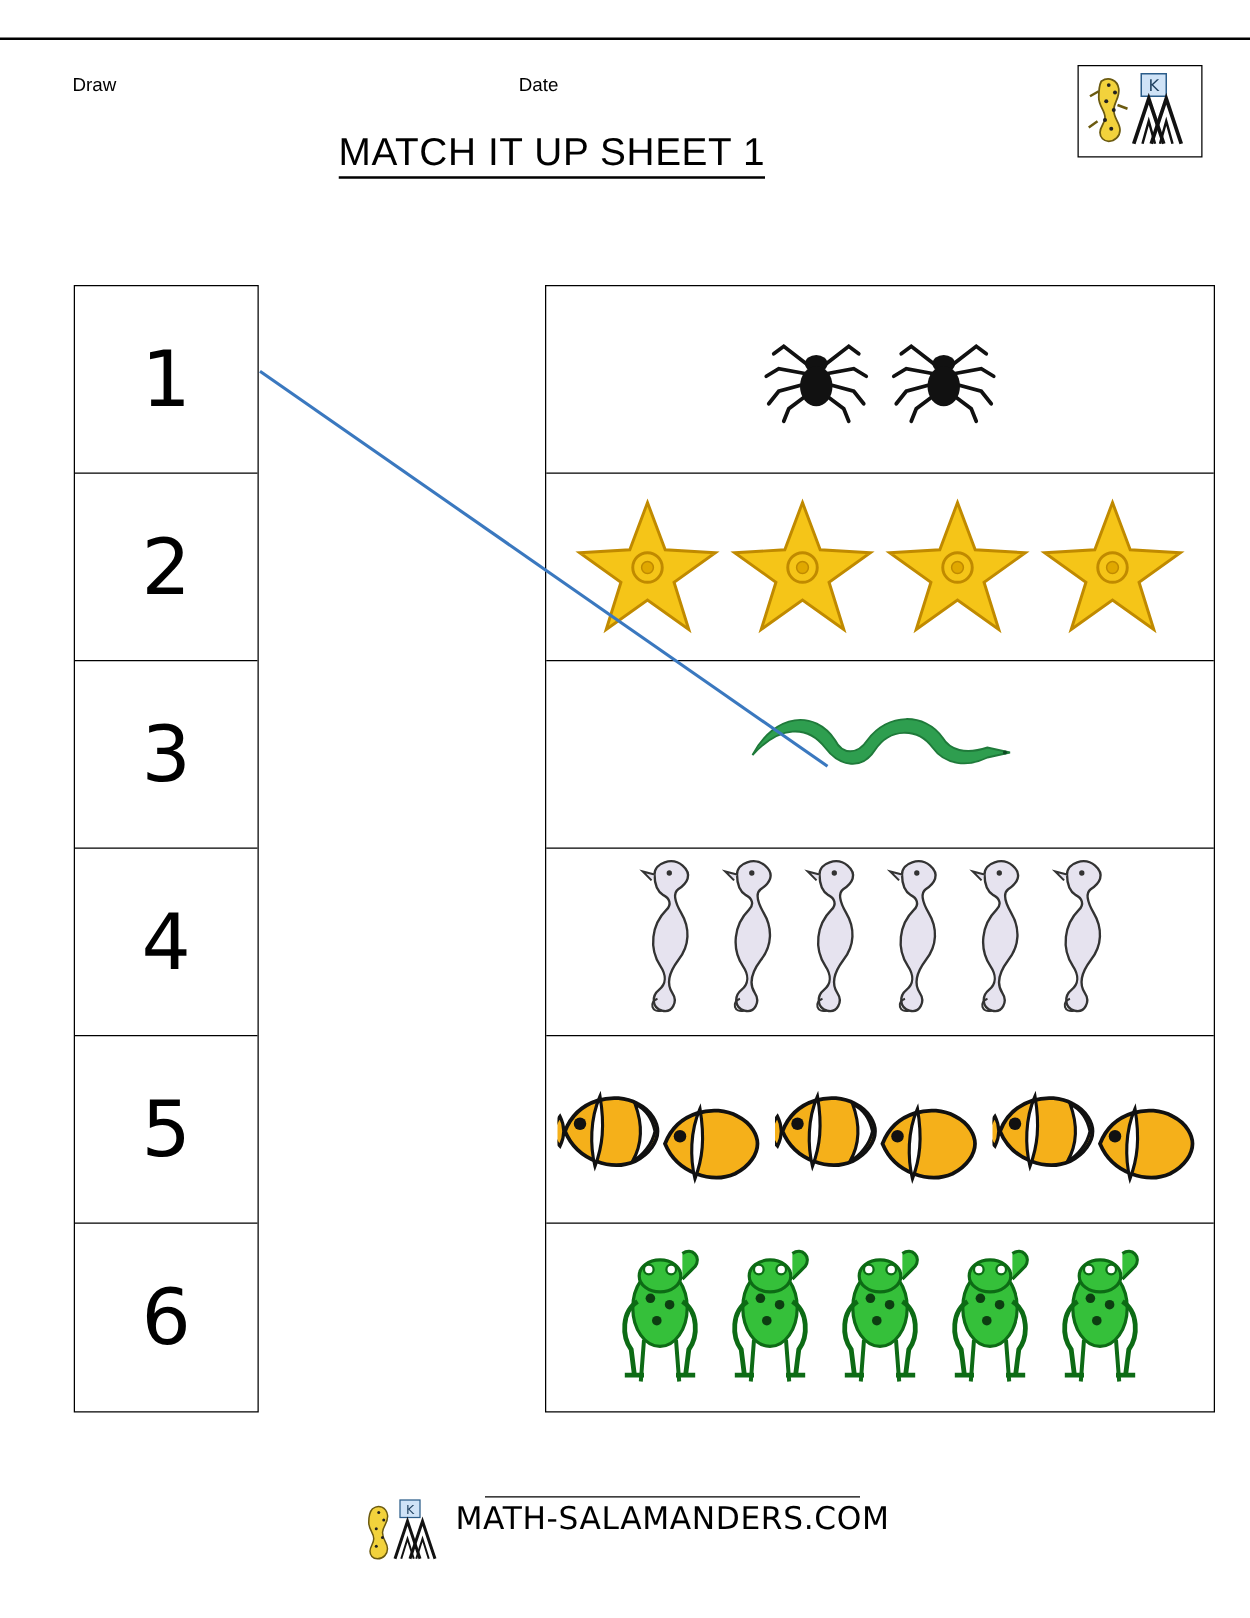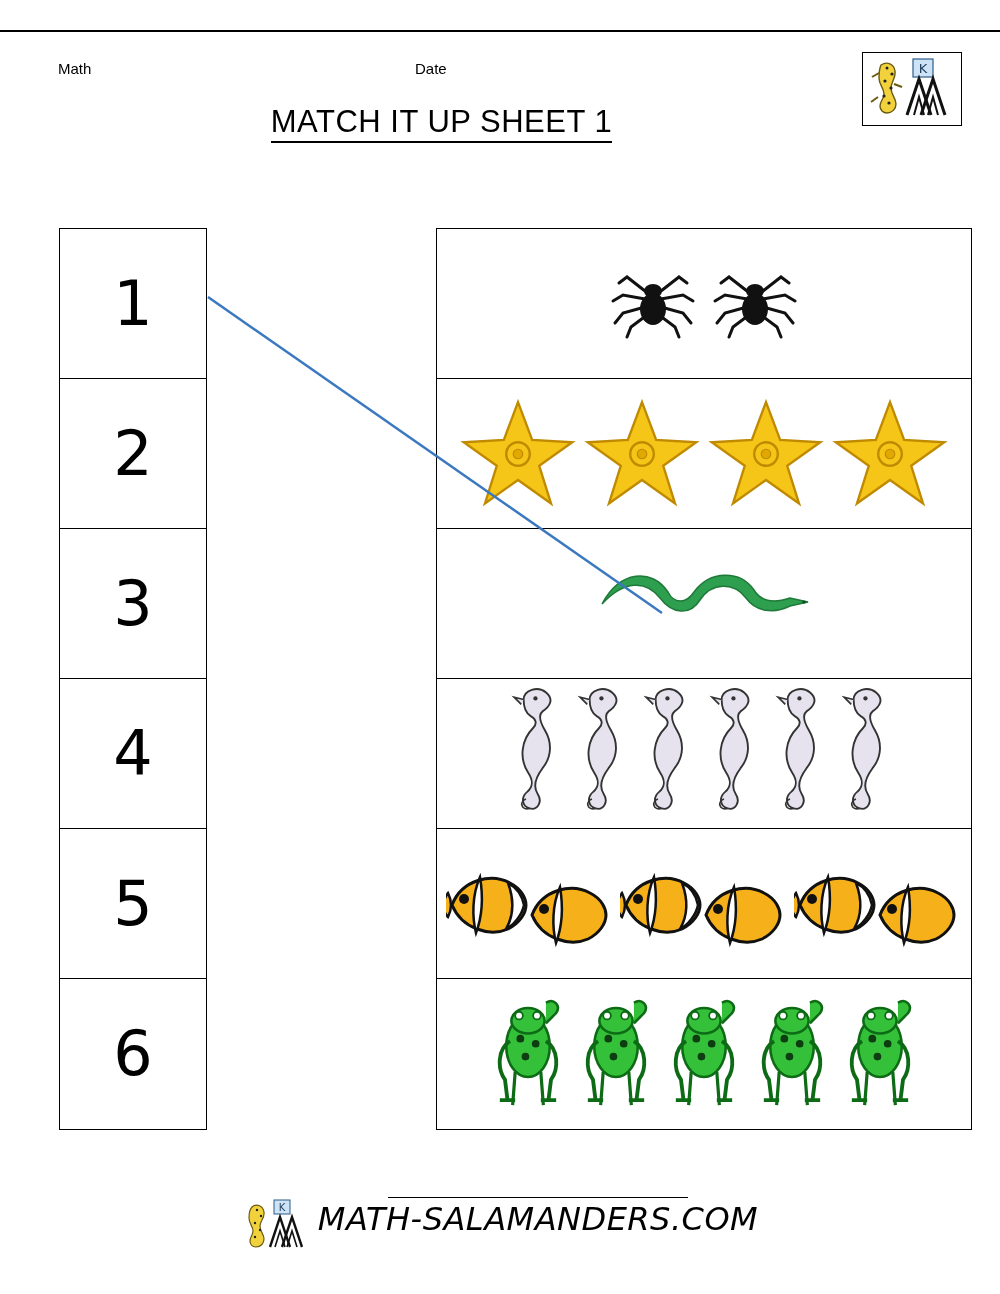--- a/index.html
+++ b/index.html
@@ -120,24 +120,23 @@
     position: absolute;
     left: 0; top: 1195px;
     width: 1000px;
     text-align: center;
   }
   .footer-tag {
     font-size: 13px;
   }
   .footer-url {
     font-family: "DejaVu Sans", sans-serif;
-    font-size: 32px;
+    font-size: 25px;
     letter-spacing: 0.5px;
     margin-top: 2px;
-    font-style: italic;
   }
   .footer-inner {
     display: inline-block;
     position: relative;
     padding-left: 76px;
   }
   .footer-logo {
     position: absolute;
     left: 0; top: 2px;
     width: 72px; height: 56px;
@@ -149,21 +148,21 @@
     margin: 2px auto 0 auto;
   }
 </style>
 </head>
 <body>
 
 <div class="page">
 
   <div class="top-rule"></div>
 
-  <div class="name-label">Math</div>
+  <div class="name-label">Draw</div>
   <div class="date-label">Date</div>
 
   <div class="logo-box">
     <svg width="96" height="70" viewBox="0 0 96 70">
 
       <g>
         <path d="M18 12 c6 -4 13 -1 14 6 c1 7 -4 11 -4 17 c0 7 5 10 5 16 c0 5 -4 9 -9 9 c-4 0 -7 -3 -7 -7 c0 -5 4 -7 4 -12 c0 -6 -5 -9 -5 -16 c0 -6 1 -11 2 -13 z" fill="#f2d23c" stroke="#6b5a10" stroke-width="1.4"></path>
         <circle cx="24" cy="15" r="1.5" fill="#222"></circle>
         <circle cx="29" cy="21" r="1.6" fill="#222"></circle>
         <circle cx="22" cy="28" r="1.6" fill="#222"></circle>

